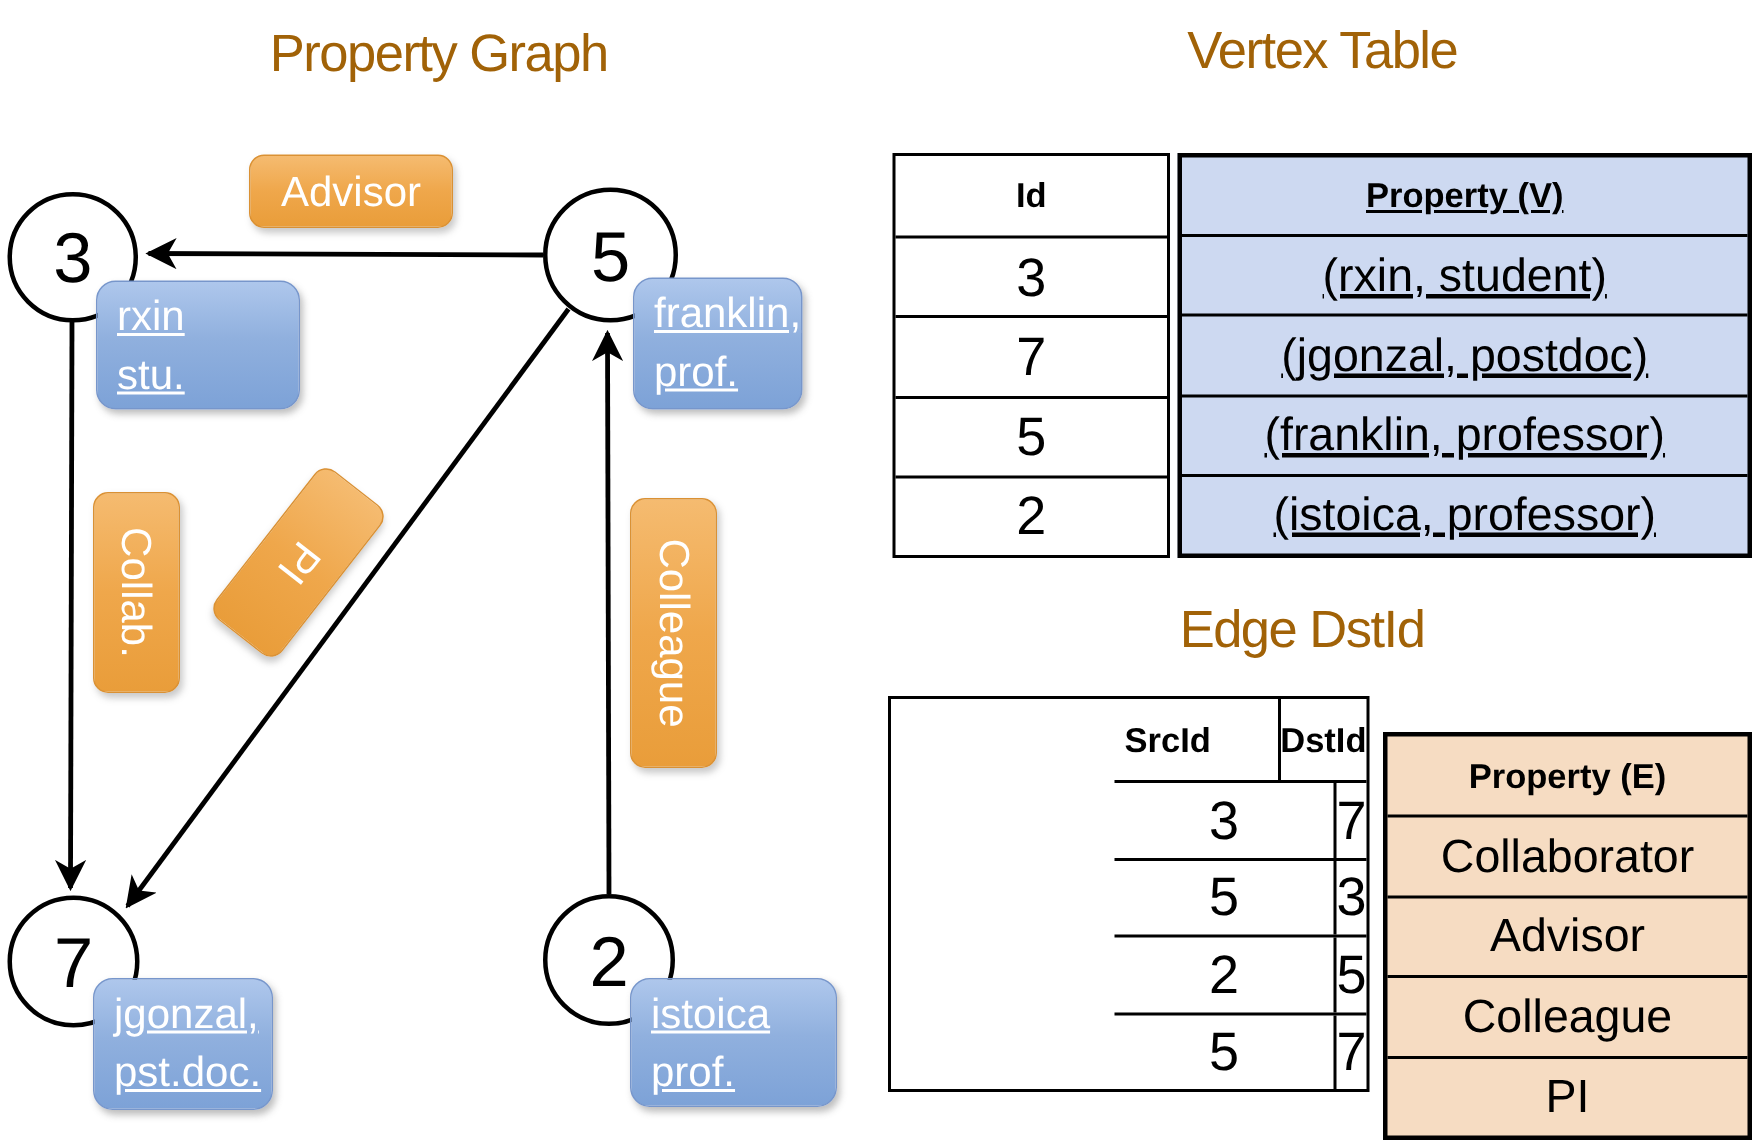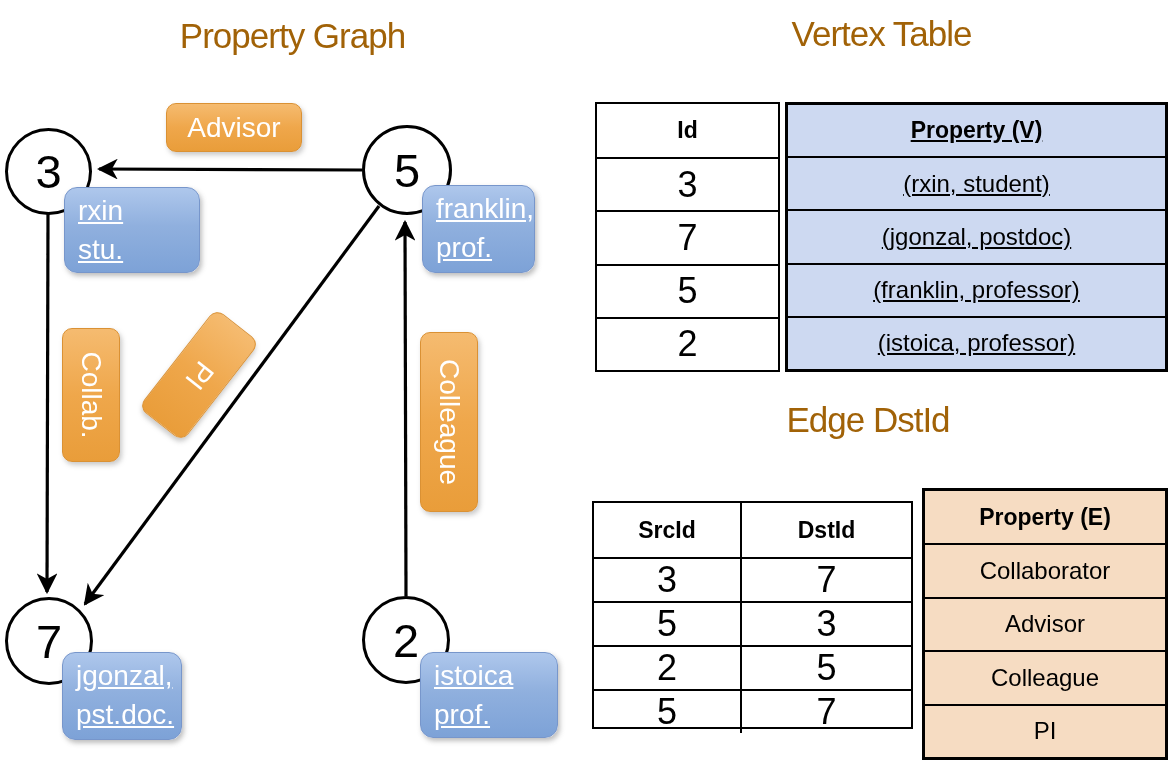--- a/index.html
+++ b/index.html
@@ -23,21 +23,21 @@
           display:flex;align-items:center;justify-content:center;font-size:28px;
           box-shadow:2px 3px 5px rgba(120,120,120,.4);}
   .vtext{transform:rotate(90deg);white-space:nowrap;}
   .pi{transform:rotate(38deg);}
   .edge{stroke:#000;stroke-width:3.2;fill:none;}
   
   .subtable{position:absolute;display:flex;flex-direction:column;background:#fff;
             border:2.5px solid #000;}
   .subtable.prop{border-width:3.5px;}
   .trow{flex:1;display:flex;align-items:center;justify-content:center;
-        border-top:2px solid #000;font-size:24px;}
+        border-top:2px solid #000;font-size:31px;}
   .trow:first-child,.erow:first-child{border-top:none;}
   .head{font-weight:bold;font-size:23px;}
   .num{font-size:36px;}
   .erow{flex:1;display:grid;grid-template-columns:146px 1fr;border-top:2px solid #000;}
   .ecell{display:flex;align-items:center;justify-content:center;}
   .ecell.dst{border-left:2px solid #000;}
 </style>
 </head>
 <body>
 
@@ -103,21 +103,21 @@
   </div>
 
   <div class="subtable prop" style="left:785px;top:102px;width:383px;height:270px;background:#cdd9f1;text-decoration:underline;">
     <div class="trow head" style="flex:0 0 51px;">Property (V)</div>
     <div class="trow">(rxin, student)</div>
     <div class="trow">(jgonzal, postdoc)</div>
     <div class="trow">(franklin, professor)</div>
     <div class="trow">(istoica, professor)</div>
   </div>
 
-  <div class="subtable" style="left:592px;top:501px;width:321px;height:228px;">
+  <div class="subtable" style="left:592px;top:464px;width:321px;height:264px;align-items:flex-end;">
     <div class="erow head" style="flex:0 0 54px;">
       <div class="ecell">SrcId</div>
       <div class="ecell dst">DstId</div>
     </div>
     <div class="erow num">
       <div class="ecell">3</div>
       <div class="ecell dst">7</div>
     </div>
     <div class="erow num">
       <div class="ecell">5</div>

